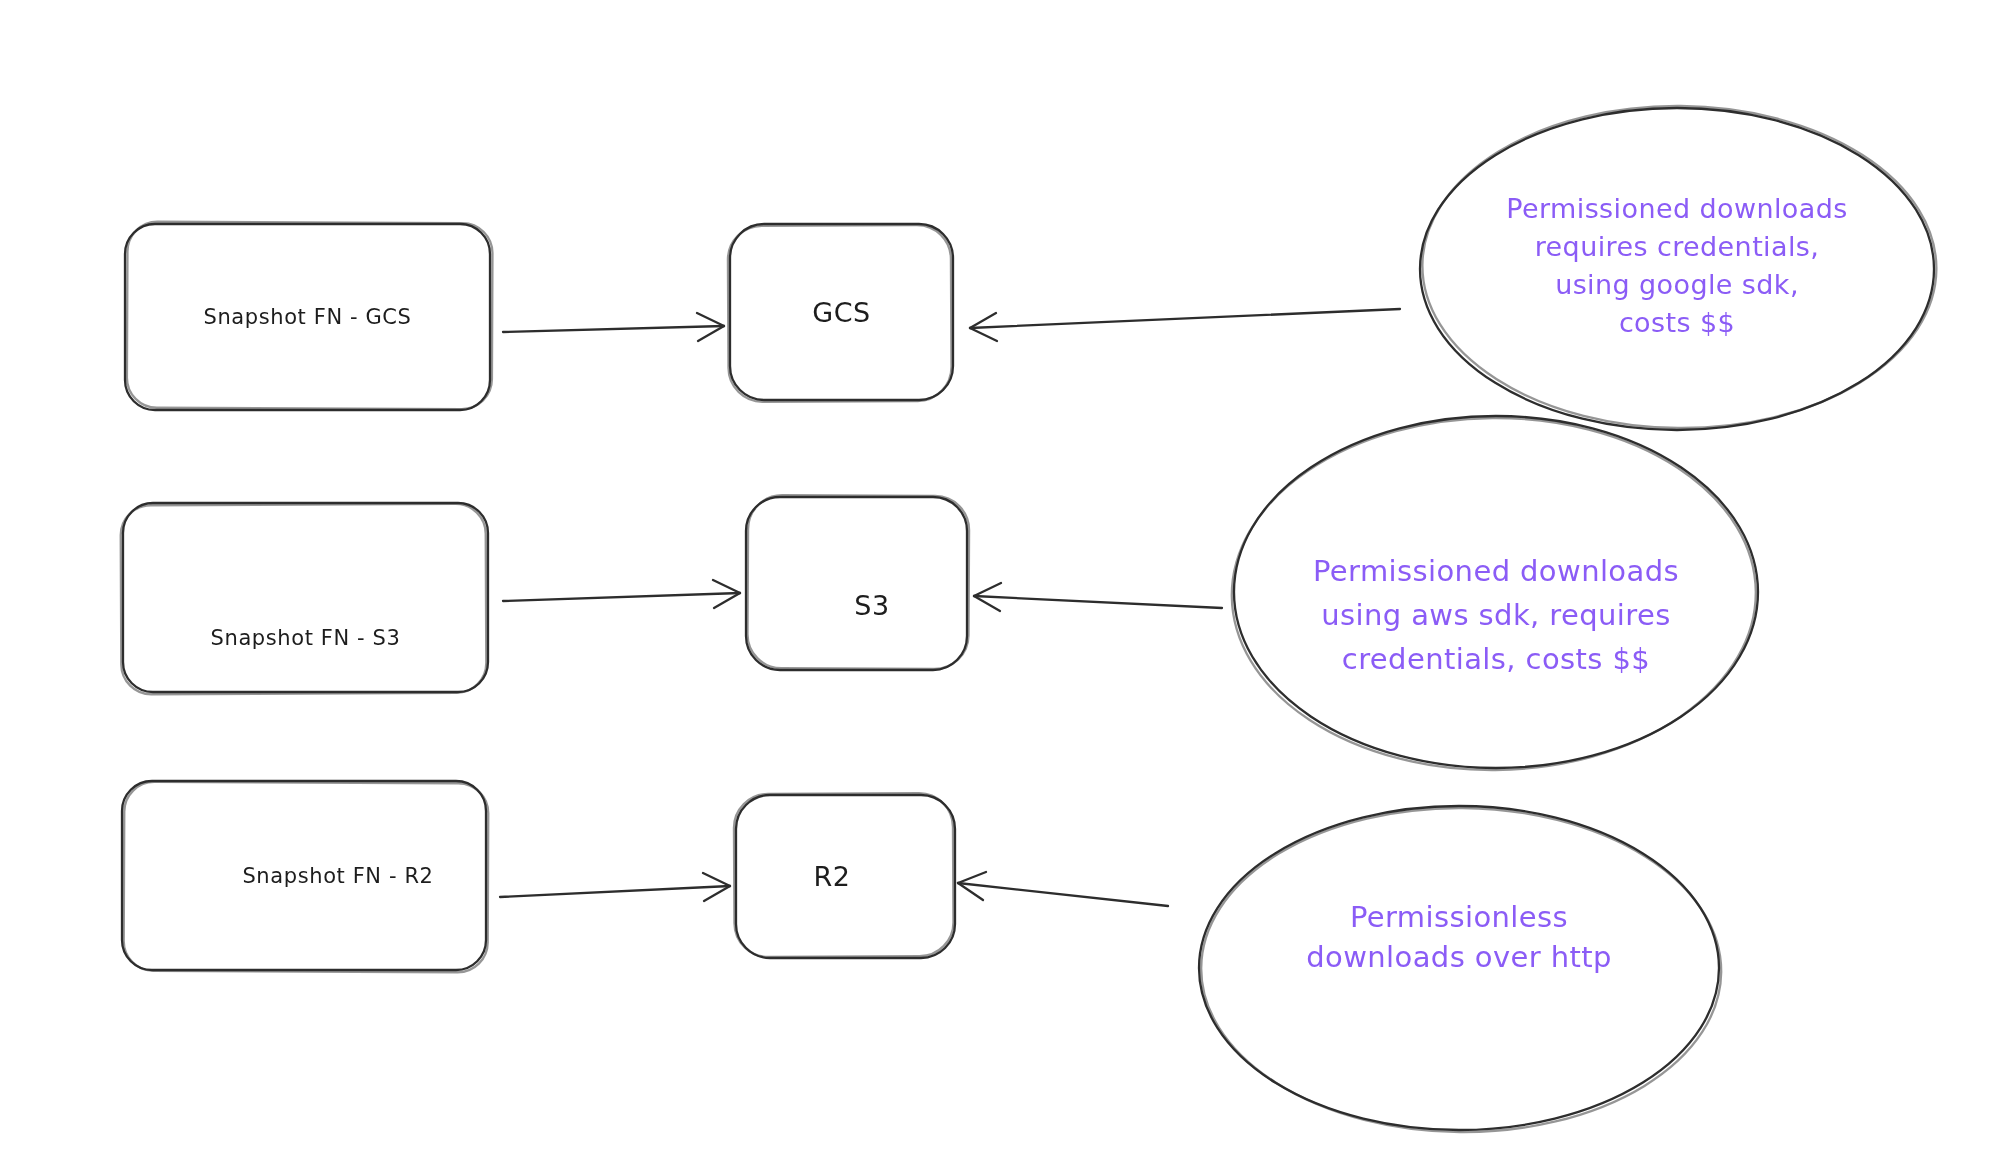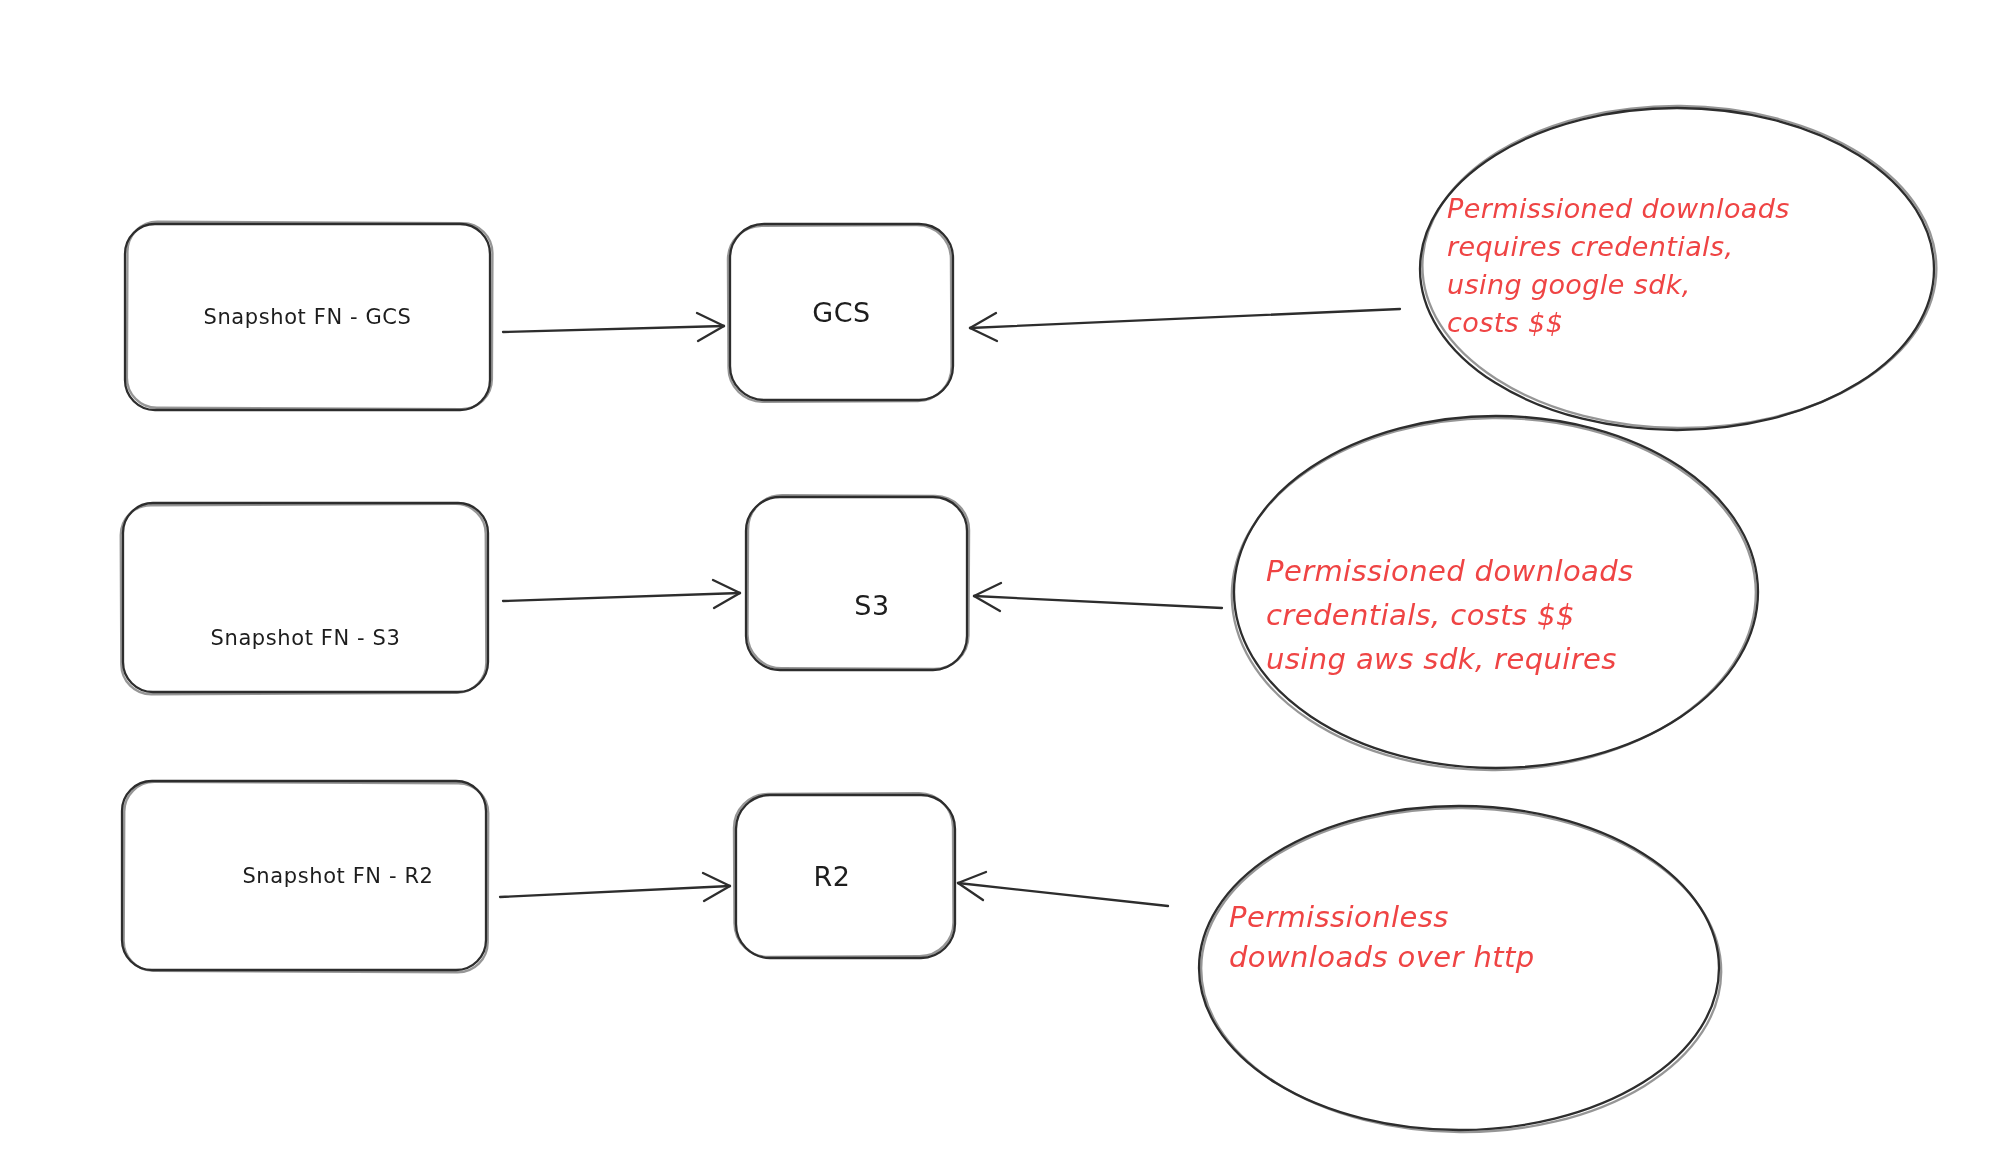--- a/index.html
+++ b/index.html
@@ -20,24 +20,23 @@
     justify-content: center;
     text-align: center;
     letter-spacing: 0.6px;
     color: #1d1d1d;
     white-space: nowrap;
   }
   .src-label { font-size: 21px; }
   .tgt-label { font-size: 27px; }
   .note {
     position: absolute;
-    text-align: left;
+    text-align: center;
     letter-spacing: 0.4px;
-    color: #ef4444;
-    font-style: italic;
+    color: #8b5cf6;
   }
   .note span { display: block; }
   .note-1 { left: 1447px; top: 190px; width: 460px; font-size: 27px; line-height: 38px; }
   .note-2 { left: 1266px; top: 549px; width: 460px; font-size: 29px; line-height: 44px; }
   .note-3 { left: 1229px; top: 897px; width: 460px; font-size: 29px; line-height: 40px; }
 </style>
 </head>
 <body>
 
 <div class="canvas">
@@ -129,22 +128,22 @@
     <span>Permissioned downloads</span>
     <span>requires credentials,</span>
     <span>using google sdk,</span>
     <span>costs $$</span>
   </div>
 
   <div class="label src-label" style="left:123px; top:503px; width:365px; height:189px;margin-top:40px;">Snapshot FN - S3</div>
   <div class="label tgt-label" style="left:746px; top:519px; width:252px; height:173px;">S3</div>
   <div class="note note-2">
     <span>Permissioned downloads</span>
+    <span>using aws sdk, requires</span>
     <span>credentials, costs $$</span>
-    <span>using aws sdk, requires</span>
   </div>
 
   <div class="label src-label" style="left:122px; top:781px; width:432px; height:189px;">Snapshot FN - R2</div>
   <div class="label tgt-label" style="left:736px; top:795px; width:192px; height:163px;">R2</div>
   <div class="note note-3">
     <span>Permissionless</span>
     <span>downloads over http</span>
   </div>
 
 </div>

